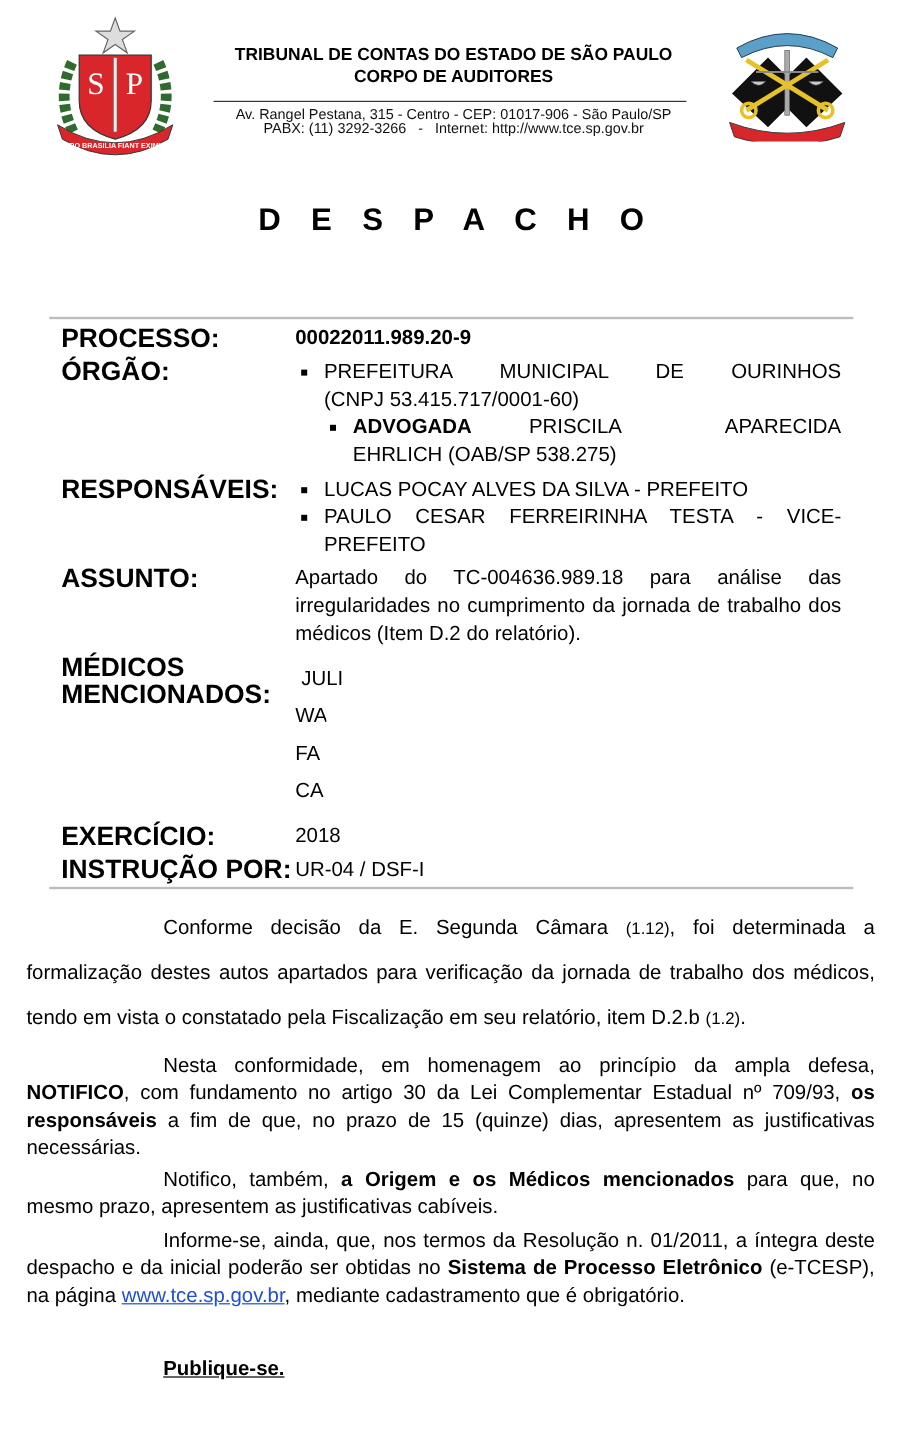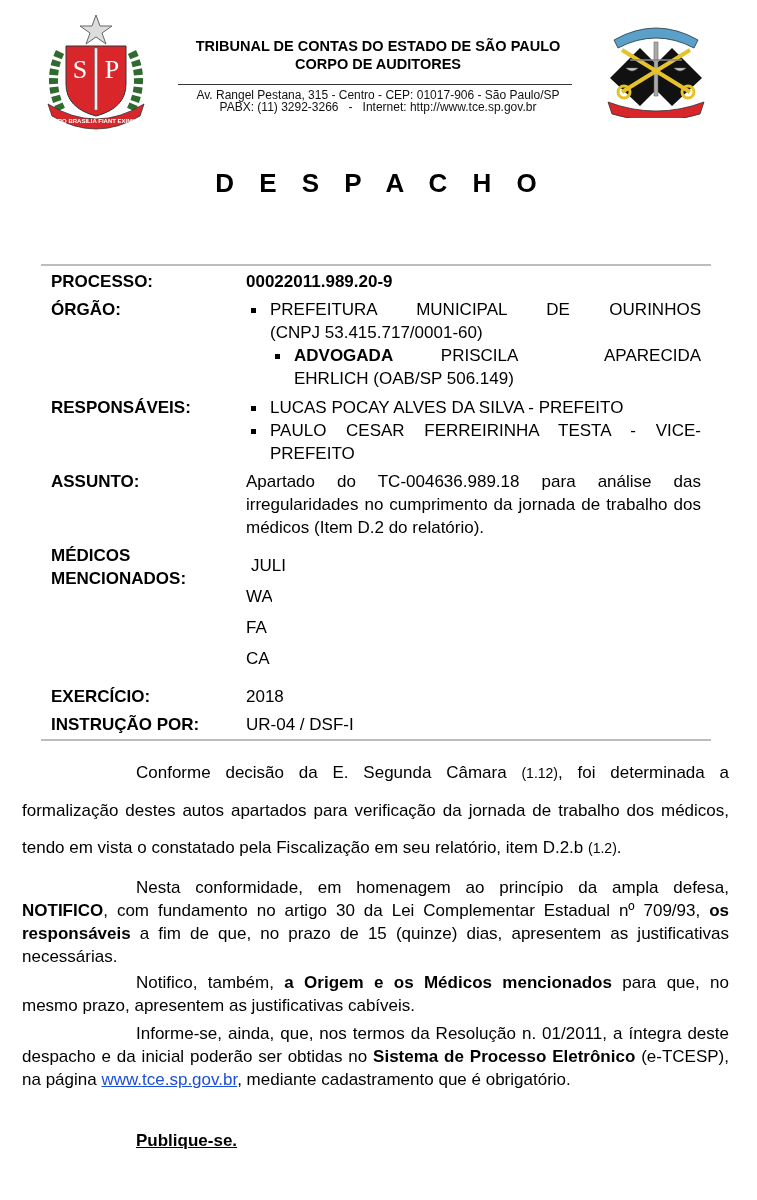--- a/index.html
+++ b/index.html
@@ -18,21 +18,21 @@
   #hdr-addr1 { top:89px; }
   #hdr-addr2 { top:101px; }
 
   #doc-title { left:0; width:757px; top:168px; text-align:center; font-weight:bold; font-size:26px; letter-spacing:9px; padding-left:2px; }
 
   
   .rule { left:41px; width:670px; height:0; border-top:2px solid #bdbdbd; }
   #rule-top { top:264px; }
   #rule-bottom { top:739px; }
 
-  .lbl { left:51px; font-weight:bold; font-size:17px; line-height:23px; }
+  .lbl { left:51px; font-weight:bold; font-size:22px; line-height:23px; }
   .val { left:246px; width:455px; font-size:17px; line-height:23px; text-align:justify; }
   .bul { position:relative; padding-left:24px; text-align:justify; }
   .bul::before { content:""; position:absolute; left:5px; top:10px; width:5px; height:5px; background:#000; }
   .bul.sub { margin-left:24px; }
   .jl { text-align-last:justify; }
 
   .med { font-size:17px; line-height:23px; overflow:hidden; white-space:nowrap; }
 
   
   .para { left:22px; width:707px; font-size:17px; line-height:37px; text-align:justify; }
@@ -93,21 +93,21 @@
 <div class="abs val" style="top:270px; font-weight:bold;">00022011.989.20-9</div>
 
 <div class="abs lbl" style="top:298px;">ÓRGÃO:</div>
 <div class="abs val" style="top:298px;">
   <div class="bul">
     <div class="jl" style="word-spacing:16px;">PREFEITURA MUNICIPAL DE OURINHOS</div>
     <div>(CNPJ 53.415.717/0001-60)</div>
   </div>
   <div class="bul sub">
     <div class="jl"><b>ADVOGADA</b> <span style="word-spacing:40px;">PRISCILA APARECIDA</span></div>
-    <div>EHRLICH (OAB/SP 506.149)</div>
+    <div>EHRLICH (OAB/SP 538.275)</div>
   </div>
 </div>
 
 <div class="abs lbl" style="top:396px;">RESPONSÁVEIS:</div>
 <div class="abs val" style="top:396px;">
   <div class="bul">
     <div>LUCAS POCAY ALVES DA SILVA - PREFEITO</div>
   </div>
   <div class="bul">
     <div class="jl">PAULO CESAR FERREIRINHA TESTA - VICE-</div>

